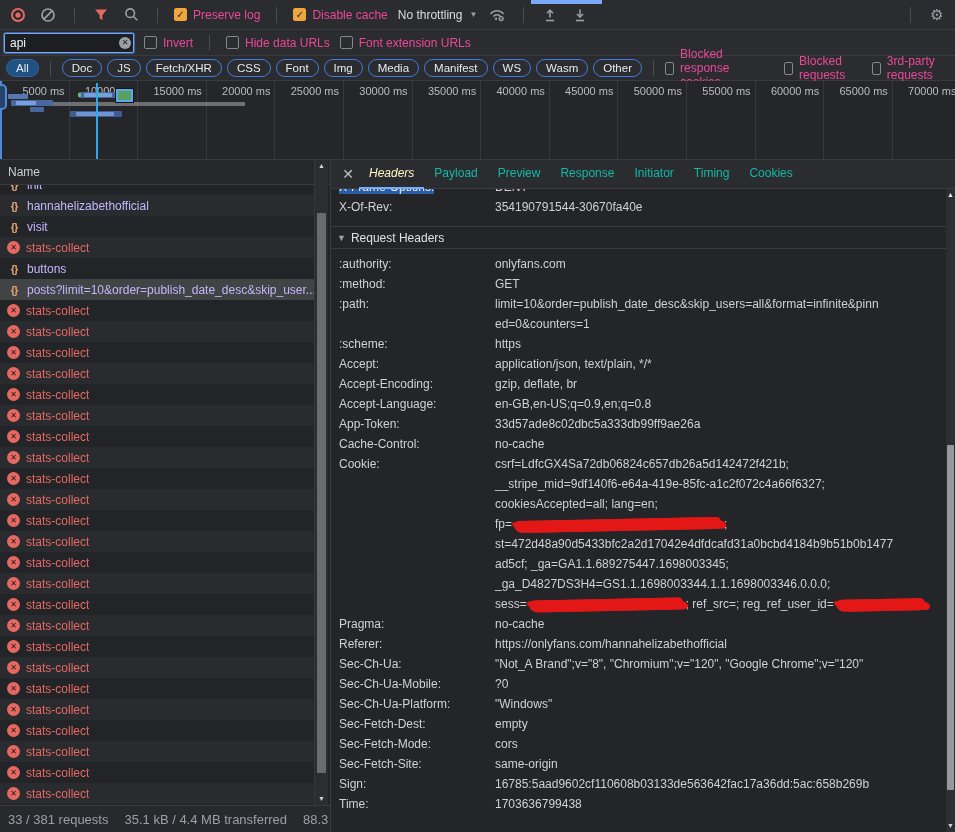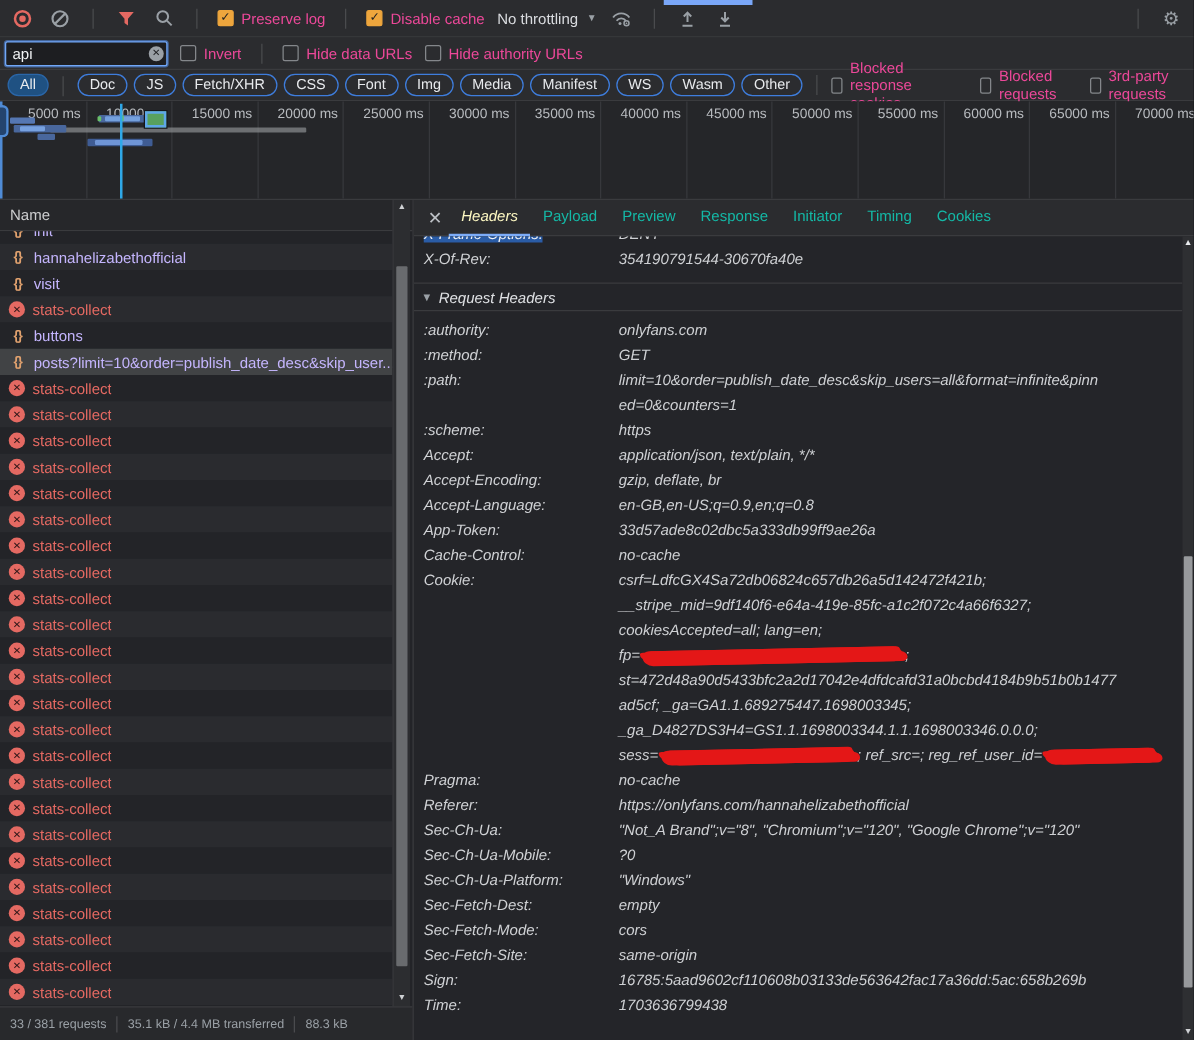--- a/index.html
+++ b/index.html
@@ -68,30 +68,30 @@
   .sb{position:absolute;background:#2c2d30;}
   .sb-left{left:314px;top:0;width:14px;height:645px;border-left:1px solid #36373a;}
   .sb-arrow{position:absolute;left:0;width:100%;text-align:center;font-size:7px;color:#cfd1d4;height:12px;line-height:12px;cursor:pointer;}
   .sb-thumb{position:absolute;left:2px;right:2px;border-radius:1px;cursor:grab;}
   .sb-left .sb-thumb{top:53px;height:560px;background:#696b6e;}
   .sb-right{right:0;top:29px;width:9px;bottom:0;background:#2e2f32;}
   .sb-right .sb-thumb{left:1px;right:1px;top:256px;height:345px;background:#97999c;}
   
   .status-bar{position:absolute;left:0;top:645px;width:330px;height:27px;background:#28292c;
               border-top:1px solid #3a3b3e;display:flex;align-items:center;gap:8px;padding:0 8px;
-              color:#9aa0a6;font-size:10px;white-space:nowrap;}
+              color:#9aa0a6;font-size:13px;white-space:nowrap;}
   .sdiv{width:1px;height:13px;background:#4a4b4e;}
   
   .right-panel{position:absolute;left:330px;top:0;right:0;height:672px;border-left:1px solid #3a3b3e;background:#242529;}
   .tabbar{position:absolute;left:0;top:0;right:0;height:29px;background:#2b2c2f;border-bottom:1px solid #3a3b3e;
           display:flex;align-items:center;padding-left:6px;}
   .close-x{width:22px;height:29px;line-height:29px;text-align:center;color:#bdc1c6;font-size:14px;cursor:pointer;}
   .tab{padding:0 10px;line-height:27px;height:29px;color:#14b8a6;cursor:pointer;border-bottom:2px solid transparent;}
   .tab-active{color:#fef9c3;border-bottom-color:#7cacf8;font-style:italic;}
-  .detail{position:absolute;left:0;top:29px;right:9px;bottom:0;overflow:hidden;font-style:italic;}
+  .detail{position:absolute;left:0;top:29px;right:9px;bottom:0;overflow:hidden;}
   .hrow{display:flex;align-items:flex-start;padding-left:8px;}
   .hname{flex:0 0 156px;color:#d0d2d5;line-height:20px;white-space:nowrap;}
   .hval{flex:1;color:#cfd1d4;line-height:20px;}
   .hline{white-space:nowrap;height:20px;}
   .sel-text{background:rgba(45,115,220,.7);color:#eef1f4;}
   .partial-clip{overflow:hidden;height:29px;}
   .partial-clip .inner{margin-top:-12px;}
   .hdivider{height:1px;background:#3a3b3e;margin-top:8px;}
   .section-row{display:flex;align-items:center;height:22px;padding-left:6px;gap:5px;
                border-bottom:1px solid #3a3b3e;color:#dfe1e4;}
@@ -186,21 +186,21 @@
           <span class="cbbox"></span>
           <span class="lbl">Invert</span>
         </span>
         <span class="vdiv"></span>
         <span class="cb">
           <span class="cbbox"></span>
           <span class="lbl">Hide data URLs</span>
         </span>
         <span class="cb">
           <span class="cbbox"></span>
-          <span class="lbl">Hide authority URLs</span>
+          <span class="lbl">Font extension URLs</span>
         </span>
       </span>
   </div>
 
   <div class="toolbar3">
     <span style="display:flex;align-items:flex-end;gap:5px;">
         <div class="pill pill-active">All</div>
         <span class="vdiv"></span>
         <div class="pill">Doc</div>
         <div class="pill">JS</div>

